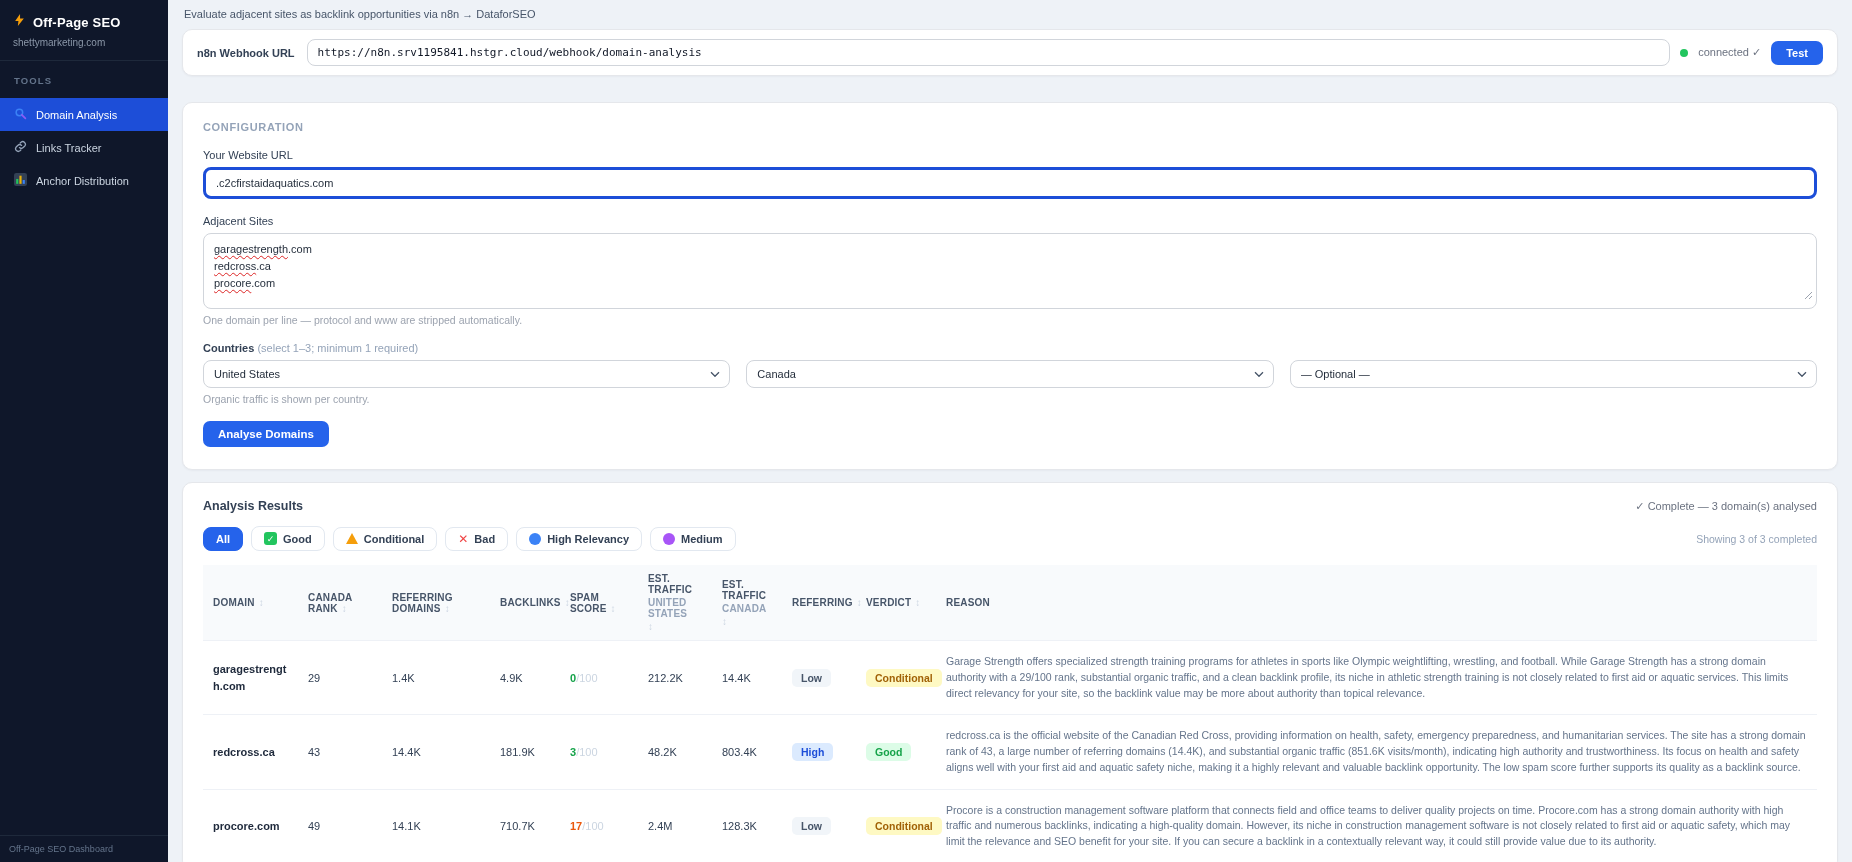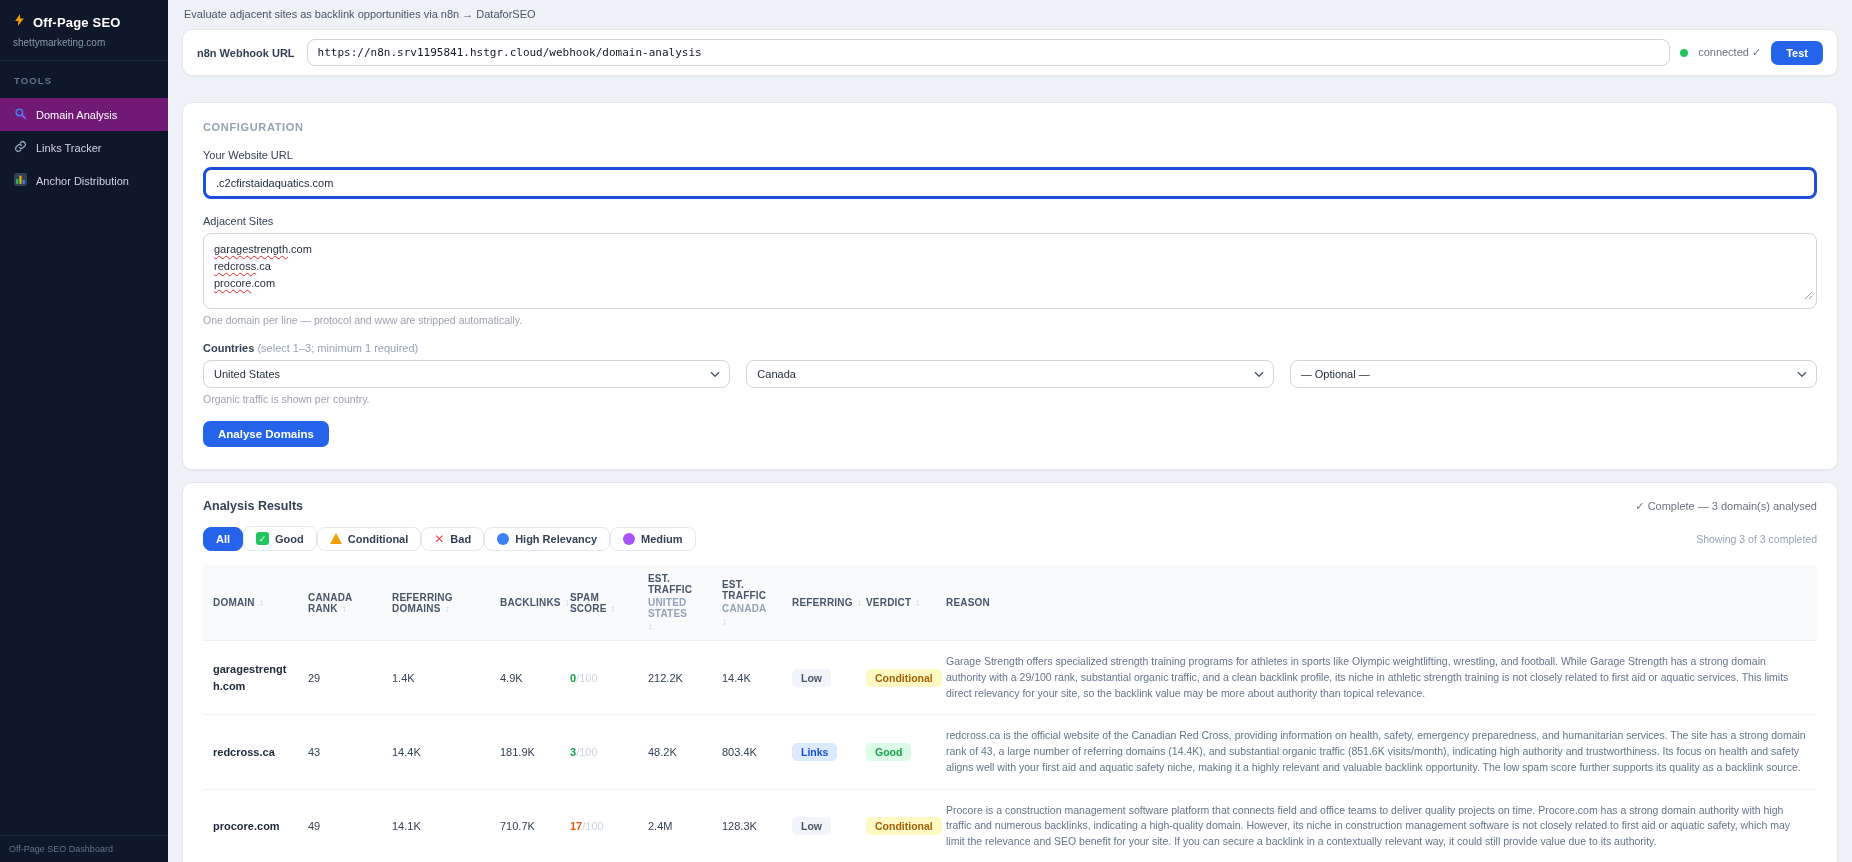--- a/index.html
+++ b/index.html
@@ -14,21 +14,21 @@
   .sidebar {
     width:168px; height:862px; background:#0f172a;
     display:flex; flex-direction:column; flex-shrink:0;
   }
   .logo-row { display:flex; align-items:center; gap:7px; padding:13px 13px 3px; }
   .logo-title { color:#fff; font-size:13px; font-weight:bold; letter-spacing:.2px; }
   .logo-sub { color:#8b97a8; font-size:10px; padding:3px 13px 12px; }
   .side-divider { border-top:1px solid #1e293b; margin:0; }
   .tools-label { color:#64748b; font-size:9.5px; font-weight:bold; letter-spacing:.12em; padding:14px 14px 12px; }
   .side-item { display:flex; align-items:center; gap:9px; padding:9px 14px; color:#cbd5e1; font-size:11px; cursor:pointer; }
-  .side-item.active { background:#701a75; color:#fff; }
+  .side-item.active { background:#1d4ed8; color:#fff; }
   .side-footer { margin-top:auto; border-top:1px solid #1e293b; padding:8px 9px; color:#64748b; font-size:9px; }
   
   .main { flex:1; padding:0 14px; overflow:hidden;border-radius:18px; }
   .topbar { padding:8px 2px 9px; font-size:11px; color:#475569; }
   .card { background:#fff; border:1px solid #e5e7eb; border-radius:10px; box-shadow:0 1px 2px rgba(15,23,42,.04); }
   
   .webhook-card { display:flex; align-items:center; gap:10px; padding:9px 14px; margin-bottom:26px; }
   .webhook-label { font-size:11px; font-weight:bold; color:#334155; white-space:nowrap; margin-right:2px; }
   .webhook-input { flex:1; font-family:"DejaVu Sans Mono","Liberation Mono",monospace; font-size:11px; color:#111827; padding:6px 10px; border:1px solid #d1d5db; border-radius:8px; outline:none; }
   .dot { width:8px; height:8px; border-radius:50%; background:#22c55e; flex-shrink:0; }
@@ -49,21 +49,21 @@
   .countries-row { display:flex; gap:16px; }
   .select-wrap { position:relative; flex:1; }
   .select-wrap select { width:100%; appearance:none; -webkit-appearance:none; background:#fff; font-size:11px; color:#1f2937; padding:7px 10px; border:1px solid #d1d5db; border-radius:8px; outline:none; font-family:inherit; }
   .chev { position:absolute; right:10px; top:50%; transform:translateY(-45%); pointer-events:none; line-height:0; }
   .analyse-btn { margin-top:16px; padding:7px 15px; font-size:11.5px; }
   
   .results-card { padding:16px 20px 14px; }
   .results-head { display:flex; justify-content:space-between; align-items:center; }
   .results-title { font-size:12.5px; font-weight:bold; color:#334155; }
   .results-status { font-size:11px; color:#6b7280; }
-  .filter-row { display:flex; align-items:center; margin:13px 0 14px; }
+  .filter-row { display:flex; align-items:center; gap:8px; margin:13px 0 14px; }
   .chip { display:inline-flex; align-items:center; gap:6px; padding:5px 12px; background:#fff; border:1px solid #e2e8f0; border-radius:8px; font-size:11px; font-weight:600; color:#334155; cursor:pointer; font-family:inherit; }
   .chip.active { background:#2563eb; border-color:#2563eb; color:#fff; }
   .filter-spacer { flex:1; }
   .showing { font-size:10.5px; color:#94a3b8; }
   .ic-good { display:inline-flex; width:13px; height:13px; background:#22c55e; border-radius:3px; color:#fff; font-size:9px; align-items:center; justify-content:center; font-weight:bold; }
   .ic-warn { width:0; height:0; border-left:6px solid transparent; border-right:6px solid transparent; border-bottom:11px solid #f59e0b; display:inline-block; }
   .ic-bad { color:#ef4444; font-weight:800; font-size:12px; line-height:1; }
   .ic-dot-blue { width:12px; height:12px; border-radius:50%; background:#3b82f6; display:inline-block; }
   .ic-dot-purple { width:12px; height:12px; border-radius:50%; background:#a855f7; display:inline-block; }
   
@@ -279,21 +279,21 @@
           <td class="reason-cell">Garage Strength offers specialized strength training programs for athletes in sports like Olympic weightlifting, wrestling, and football. While Garage Strength has a strong domain authority with a 29/100 rank, substantial organic traffic, and a clean backlink profile, its niche in athletic strength training is not closely related to first aid or aquatic services. This limits direct relevancy for your site, so the backlink value may be more about authority than topical relevance.</td>
         </tr>
         <tr>
           <td class="domain-cell">redcross.ca</td>
           <td>43</td>
           <td>14.4K</td>
           <td>181.9K</td>
           <td><span class="spam-good">3</span><span class="spam-suffix">/100</span></td>
           <td>48.2K</td>
           <td>803.4K</td>
-          <td><span class="badge badge-blue">Links</span></td>
+          <td><span class="badge badge-blue">High</span></td>
           <td><span class="badge badge-green">Good</span></td>
           <td class="reason-cell">redcross.ca is the official website of the Canadian Red Cross, providing information on health, safety, emergency preparedness, and humanitarian services. The site has a strong domain rank of 43, a large number of referring domains (14.4K), and substantial organic traffic (851.6K visits/month), indicating high authority and trustworthiness. Its focus on health and safety aligns well with your first aid and aquatic safety niche, making it a highly relevant and valuable backlink opportunity. The low spam score further supports its quality as a backlink source.</td>
         </tr>
         <tr>
           <td class="domain-cell">procore.com</td>
           <td>49</td>
           <td>14.1K</td>
           <td>710.7K</td>
           <td><span class="spam-warn">17</span><span class="spam-suffix">/100</span></td>
           <td>2.4M</td>

